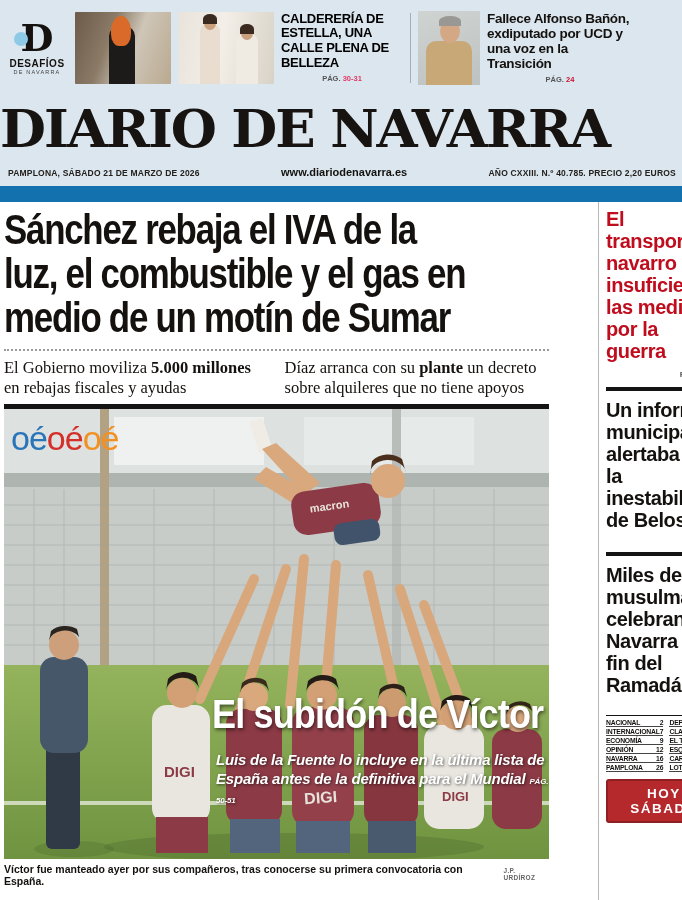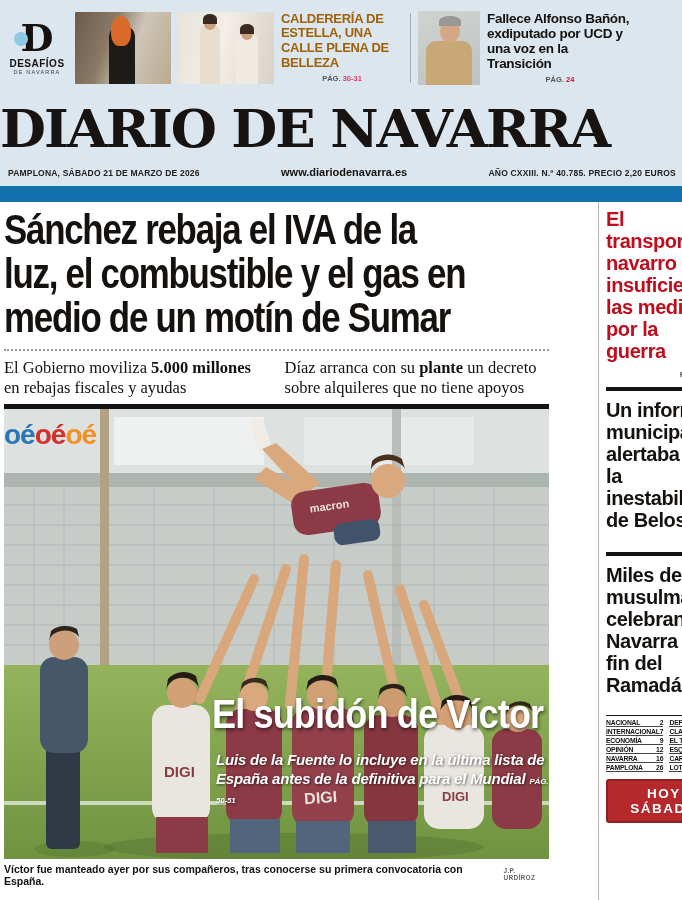--- a/index.html
+++ b/index.html
@@ -26,21 +26,21 @@
   .tphoto1 .hair { position:absolute; left:36px; top:4px; width:20px; height:30px; background:#d96a2a; border-radius:50% 50% 40% 40%; }
   .tphoto2 { background:linear-gradient(100deg,#e8e4dc 0%,#f3efe8 45%,#d8d2c6 100%); }
   .tphoto2 .figa { position:absolute; left:22px; top:12px; width:20px; height:60px; background:#e8ddcf; border-radius:8px 8px 0 0; }
   .tphoto2 .figb { position:absolute; left:58px; top:22px; width:22px; height:50px; background:#efeae2; border-radius:8px 8px 0 0; }
   .tphoto2 .heada,.tphoto2 .headb { position:absolute; width:12px; height:14px; background:#caa07e; border-radius:50%; }
   .tphoto2 .heada { left:26px; top:4px; } .tphoto2 .headb { left:63px; top:14px; }
   .tphoto2 .haira,.tphoto2 .hairb { position:absolute; width:14px; height:10px; background:#3a2a20; border-radius:50% 50% 0 0; }
   .tphoto2 .haira { left:25px; top:2px; } .tphoto2 .hairb { left:62px; top:12px; }
   .teaser { flex:0 0 auto; display:flex; flex-direction:column; justify-content:center; height:78px; }
   .teaser-pink { width:122px; }
-  .teaser-pink .t-head { color:#a16207; font-size:13px; font-weight:700; letter-spacing:-.3px; line-height:1.12; text-transform:uppercase; }
+  .teaser-pink .t-head { color:#000000; font-size:13px; font-weight:700; letter-spacing:-.3px; line-height:1.12; text-transform:uppercase; }
   .teaser-obit { width:146px; }
   .teaser-obit .t-head { color:#14110e; font-size:13.5px; font-weight:700; letter-spacing:-.3px; line-height:1.12; }
   .t-page { text-align:center; font-size:7.5px; font-weight:700; color:#555; margin-top:4px; }
   .t-page .pg-num { color:#c8102e; }
   .vdiv { width:1px; height:70px; background:#9fb0bc; flex:0 0 auto; }
   .tphoto3 { width:62px; height:74px; background:linear-gradient(160deg,#cfd4d2 0%,#bdc2c0 100%); position:relative; overflow:hidden; flex:0 0 auto; }
   .tphoto3 .coat { position:absolute; left:8px; top:30px; width:46px; height:44px; background:#c9a878; border-radius:10px 10px 0 0; }
   .tphoto3 .head { position:absolute; left:22px; top:8px; width:20px; height:24px; background:#d4a884; border-radius:50%; }
   .tphoto3 .hair { position:absolute; left:21px; top:5px; width:22px; height:10px; background:#9a9894; border-radius:50% 50% 0 0; }
   
@@ -64,21 +64,21 @@
     white-space:nowrap; transform:scaleX(.83); transform-origin:left center;
   }
   .sub-sep { border-top:2px dotted #9a9a9a; margin:9px 0 7px 0; }
   .subheads { display:flex; gap:16px; font-family:"Liberation Serif", serif; font-size:16.5px; line-height:1.22; color:#14110e; }
   .subheads .col { flex:1; }
   .lead-page { text-align:right; font-size:8px; font-weight:700; color:#555; margin-top:2px; font-family:"Liberation Sans",sans-serif; }
   .lead-page .pg-num { color:#c8102e; }
   .black-bar { height:5px; background:#141414; margin-top:6px; }
   
   .photo-box { position:relative; width:545px; height:450px; margin-top:0; overflow:hidden; }
-  .campaign-logo { position:absolute; left:0; top:12px; font-weight:700; font-size:28px; line-height:1; letter-spacing:-1px; }
+  .campaign-logo { position:absolute; left:7px; top:12px; font-weight:400; font-size:34px; line-height:1; letter-spacing:-1px; }
   .overlay-title {
     position:absolute; left:208px; top:282px; color:#fff; font-weight:700; font-size:41px;
     letter-spacing:-1px; white-space:nowrap; transform:scaleX(.88); transform-origin:left center;
     text-shadow:1px 2px 4px rgba(0,0,0,.55);
   }
   .overlay-sub {
     position:absolute; left:212px; top:342px; color:#fff; font-weight:700; font-size:15px;
     line-height:1.25; letter-spacing:-.2px; text-shadow:1px 1px 3px rgba(0,0,0,.6);font-style:italic;
   }
   .overlay-sub .pg { font-size:8px; font-weight:700; margin-left:4px; }

